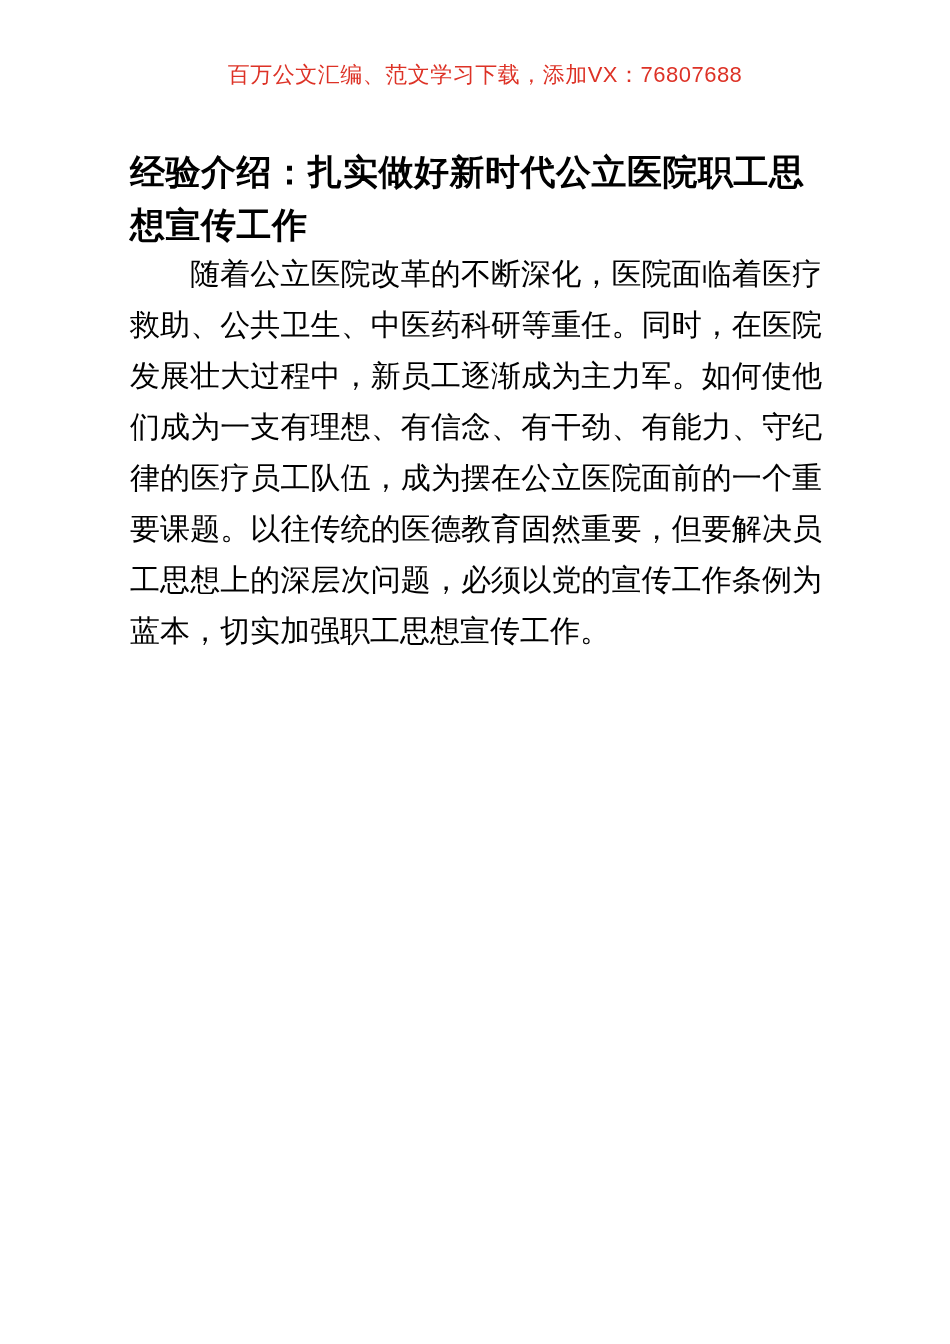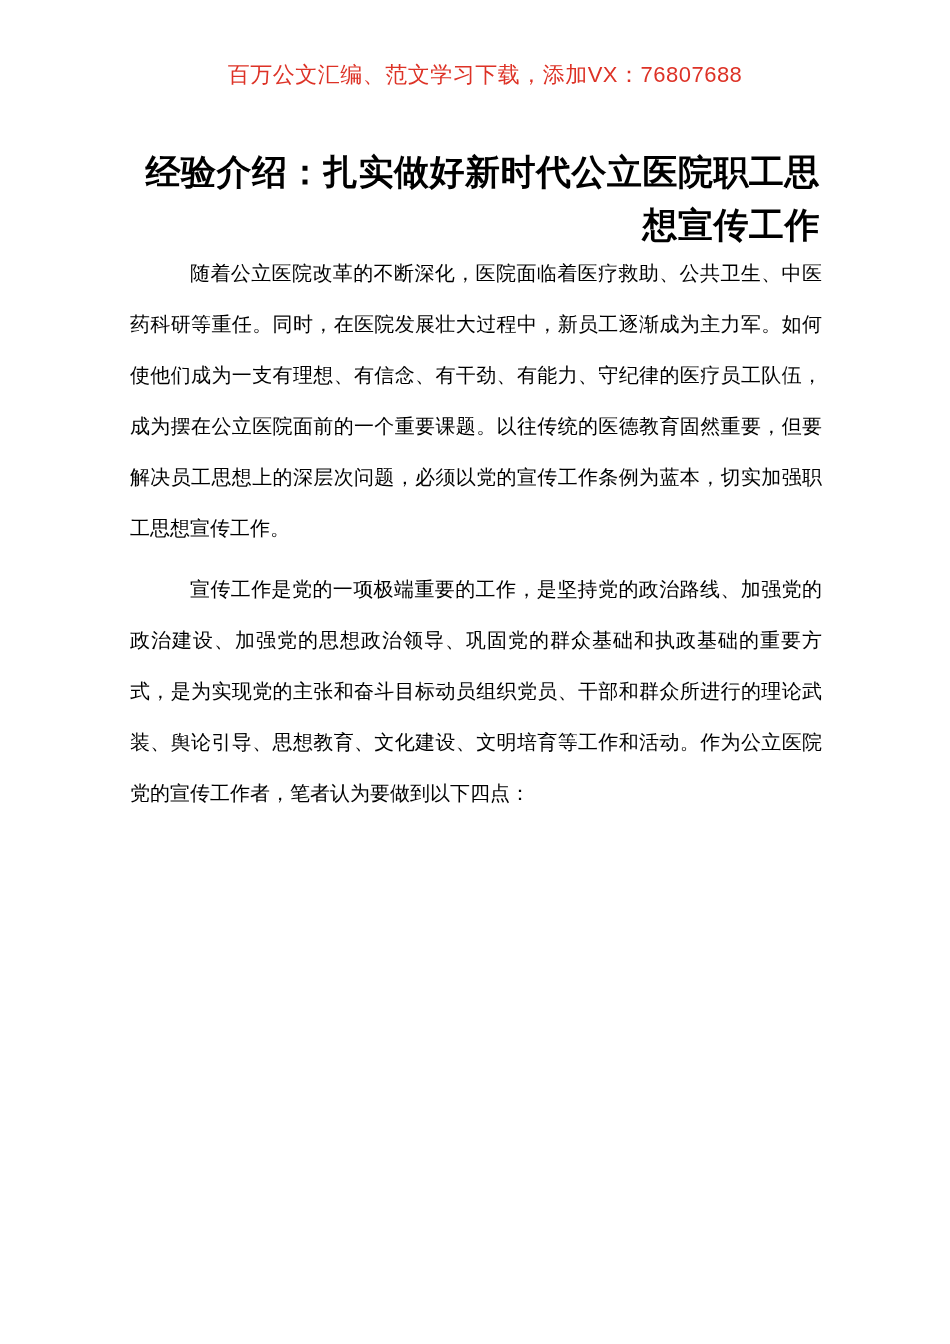--- a/index.html
+++ b/index.html
@@ -30,35 +30,35 @@
     letter-spacing: 0.5px;
     line-height: 30px;
     white-space: nowrap;
     padding-left: 10px;
   }
   .doc-title {
     position: absolute;
     top: 122px;
     left: 130px;
     width: 690px;
-    text-align: right;
+    text-align: left;
     font-size: 35px;
     font-weight: 700;
     line-height: 53px;
     letter-spacing: 0.5px;
   }
   .body-block {
     position: absolute;
     top: 248px;
     left: 130px;
     width: 692px;
   }
   p.para {
     margin: 0 0 10px 0;
-    font-size: 20px;
+    font-size: 30px;
     line-height: 51px;
     text-align: justify;
     text-align-last: left;
     text-justify: inter-character;
     text-indent: 60px;
     letter-spacing: 0px;
     word-break: break-all;
   }
   p.para:last-child {
     margin-bottom: 0;
@@ -75,20 +75,17 @@
   <div class="watermark-header" style="color: rgb(221, 50, 38);">百万公文汇编、范文学习下载，添加VX：76807688</div>
 
   <h1 class="doc-title">经验介绍：扎实做好新时代公立医院职工思想宣传工作</h1>
 
   <div class="body-block" style="color: rgb(0, 0, 0);">
 
     <p class="para">
       <span class="lead-bold"></span><span>随着公立医院改革的不断深化，医院面临着医疗救助、公共卫生、中医药科研等重任。同时，在医院发展壮大过程中，新员工逐渐成为主力军。如何使他们成为一支有理想、有信念、有干劲、有能力、守纪律的医疗员工队伍，成为摆在公立医院面前的一个重要课题。以往传统的医德教育固然重要，但要解决员工思想上的深层次问题，必须以党的宣传工作条例为蓝本，切实加强职工思想宣传工作。</span>
     </p>
 
-    <p class="para">
-      <span class="lead-bold"></span><span>宣传工作是党的一项极端重要的工作，是坚持党的政治路线、加强党的政治建设、加强党的思想政治领导、巩固党的群众基础和执政基础的重要方式，是为实现党的主张和奋斗目标动员组织党员、干部和群众所进行的理论武装、舆论引导、思想教育、文化建设、文明培育等工作和活动。作为公立医院党的宣传工作者，笔者认为要做到以下四点：</span>
-    </p>
 
 
   </div>
 
 </div>
 
 </body></html>

